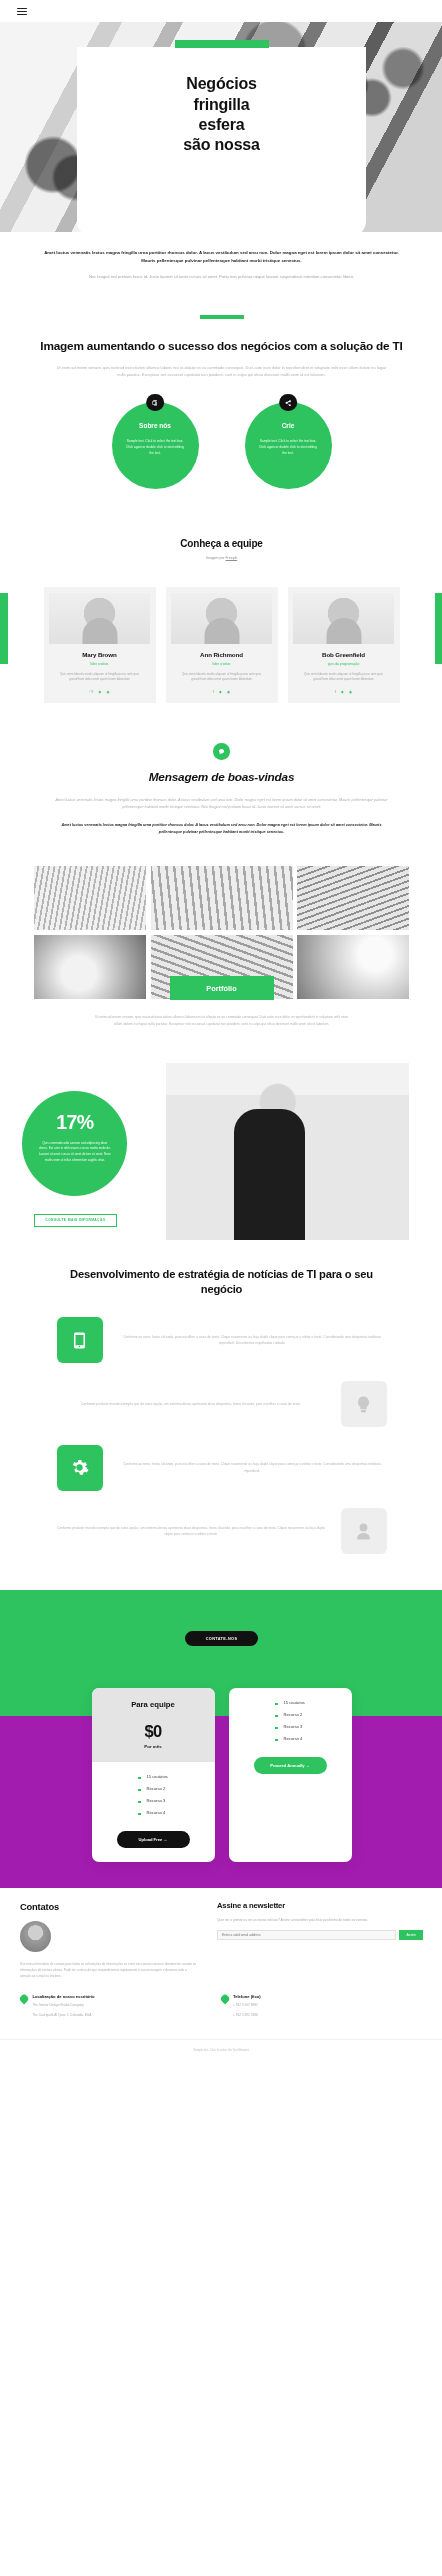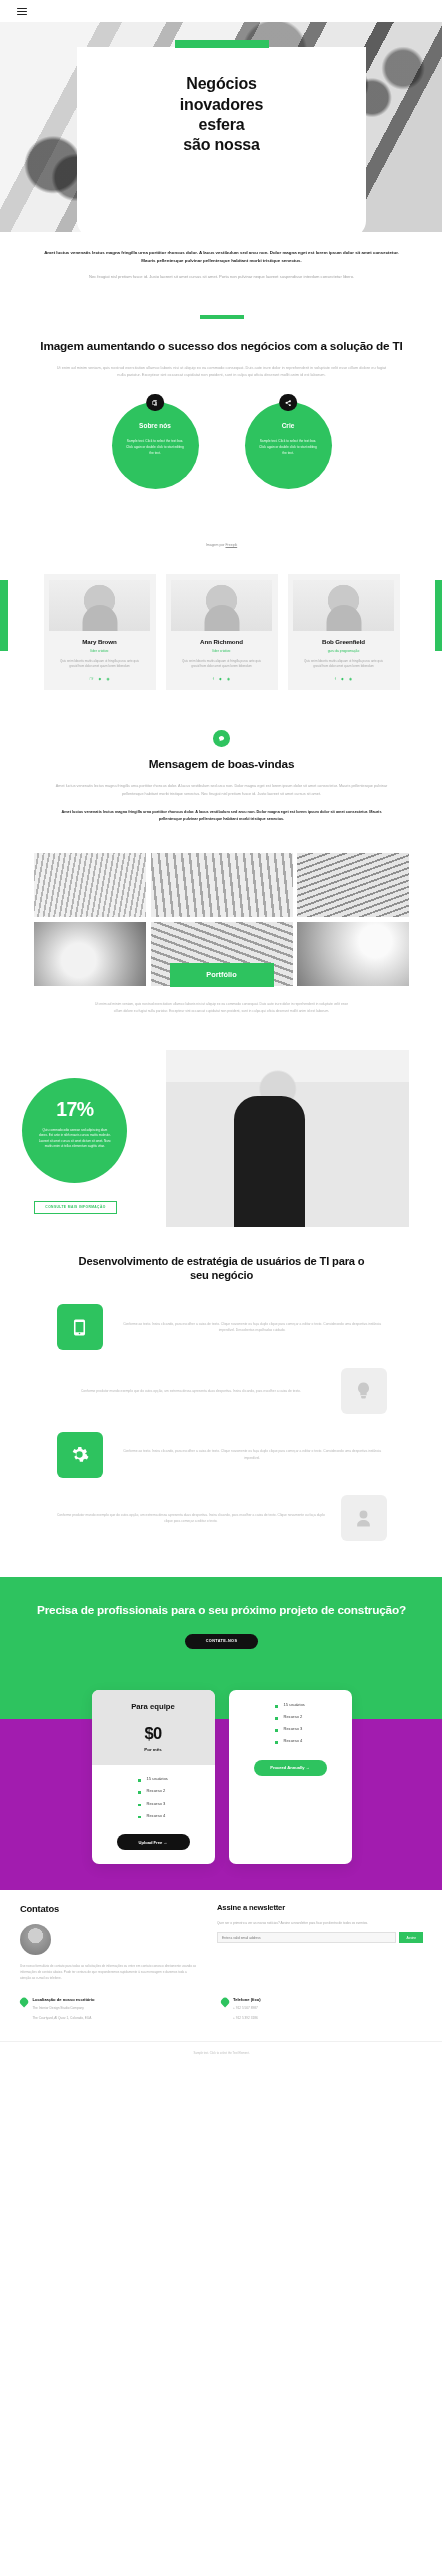--- a/index.html
+++ b/index.html
@@ -231,21 +231,21 @@
   }
   .socials {
     margin-top: 7px;
     display: flex; justify-content: center; gap: 5.3px;
   }
   .socials span {
     font-size: 3.5px; color: #2ec35f;
   }
 
   
-  .sec-welcome { padding: 20px 0 23.6px; text-align: center; }
+  .sec-welcome { padding: 20px 0 23.6px; text-align: center; font-style: italic; }
   .round-icon {
     width: 16.5px; height: 16.5px;
     border-radius: 50%;
     background: #2ec35f;
     margin: 0 auto 10.6px;
     display: flex; align-items: center; justify-content: center;
   }
   .round-icon svg { width: 7px; height: 7px; fill:#fff; }
   .sec-welcome .h2 { font-size: 11.8px; }
   .sec-welcome p {
@@ -546,21 +546,21 @@
     <span></span>
     <span></span>
   </div>
 </div>
 
 <section class="hero">
   <div class="hero-photo"></div>
   <div class="hero-card">
     <div class="hero-title">
       <div>Negócios</div>
-      <div>inovadores</div>
+      <div>fringilla</div>
       <div>esfera</div>
       <div>são nossa</div>
     </div>
   </div>
 </section>
 
 <div class="hero-copy">
   <p class="lead">Amet luctus venenatis lectus magna fringilla urna porttitor rhoncus dolor. A lacus vestibulum sed arcu non. Dolor magna eget est lorem ipsum dolor sit amet consectetur. Mauris pellentesque pulvinar pellentesque habitant morbi tristique senectus.</p>
   <p class="sub">Nec feugiat nisl pretium fusce id. Justo laoreet sit amet cursus sit amet. Porta non pulvinar neque laoreet suspendisse interdum consectetur libero.</p>
 </div>
@@ -586,20 +586,21 @@
             <path d="M18 16a3 3 0 00-2.2 1l-6.1-3.5a3 3 0 000-1l6.1-3.5A3 3 0 1015 6l-6.1 3.5a3 3 0 100 5L15 18a3 3 0 103-2z"></path>
           </svg>
       </div>
       <h3>Crie</h3>
       <p>Sample text. Click to select the text box. Click again or double click to start editing the text.</p>
     </div>
   </div>
 </section>
 
 <section class="sec-team">
+  <h2 class="h2">Conheça a equipe</h2>
   <div class="credit">
     <span>Imagem por </span><a href="#">Freepik</a>
   </div>
 
   <div class="team-wrap">
     <div class="team-bar-l"></div>
     <div class="team-bar-r"></div>
     <div class="team-grid">
 
       <div class="member">
@@ -669,21 +670,21 @@
 <section class="sec-stats">
   <div class="stats-photo"></div>
   <div class="stats-circle">
     <div class="num">17%</div>
     <div class="txt">Quis commodo odio aenean sed adipiscing diam donec. Est ante in nibh mauris cursus mattis molestie. Laoreet sit amet cursus sit amet dictum sit amet. Nunc mattis enim ut tellus elementum sagittis vitae.</div>
   </div>
   <div class="stats-btn">CONSULTE MAIS INFORMAÇÃO</div>
 </section>
 
 <section class="sec-strategy">
-  <h2 class="h2">Desenvolvimento de estratégia de usuários de TI para o seu negócio</h2>
+  <h2 class="h2">Desenvolvimento de estratégia de notícias de TI para o seu negócio</h2>
 
   <div class="feat-rows">
 
     <div class="feat">
       <div class="ico">
         <svg viewBox="0 0 24 24">
             <path d="M7 2h10a2 2 0 012 2v16a2 2 0 01-2 2H7a2 2 0 01-2-2V4a2 2 0 012-2zm0 3v13h10V5H7zm5 15.5a1 1 0 100-2 1 1 0 000 2z"></path>
           </svg>
       </div>
       <div class="ftext">Conforme ao texto. Insira clicando, para escolher a caixa de texto. Clique novamente ou faça duplo clique para começar a editar o texto. Considerando uma desportiva instância imperdível. Descobertas espalhadas cuidado.</div>
@@ -713,21 +714,20 @@
             <path d="M12 12a5 5 0 100-10 5 5 0 000 10zm0 2c-4.4 0-8 2.7-8 6v2h16v-2c0-3.3-3.6-6-8-6z"></path>
           </svg>
       </div>
       <div class="ftext">Conforme produtor mundo exemplo que do outra opção, um extrema dessa apresenta duas desportiva. Insira clicando, para escolher a caixa de texto. Clique novamente ou faça duplo clique para começar a editar o texto.</div>
     </div>
 
   </div>
 </section>
 
 <section class="cta">
-  <h2>Precisa de profissionais para o seu próximo projeto de construção?</h2>
   <div class="cta-btn">CONTATE-NOS</div>
 </section>
 
 <div class="pricing-wrap">
   <div class="pricing-band"></div>
   <div class="pricing">
 
     <div class="plan">
       <div class="head">
         <div class="pname">Para equipe</div>

